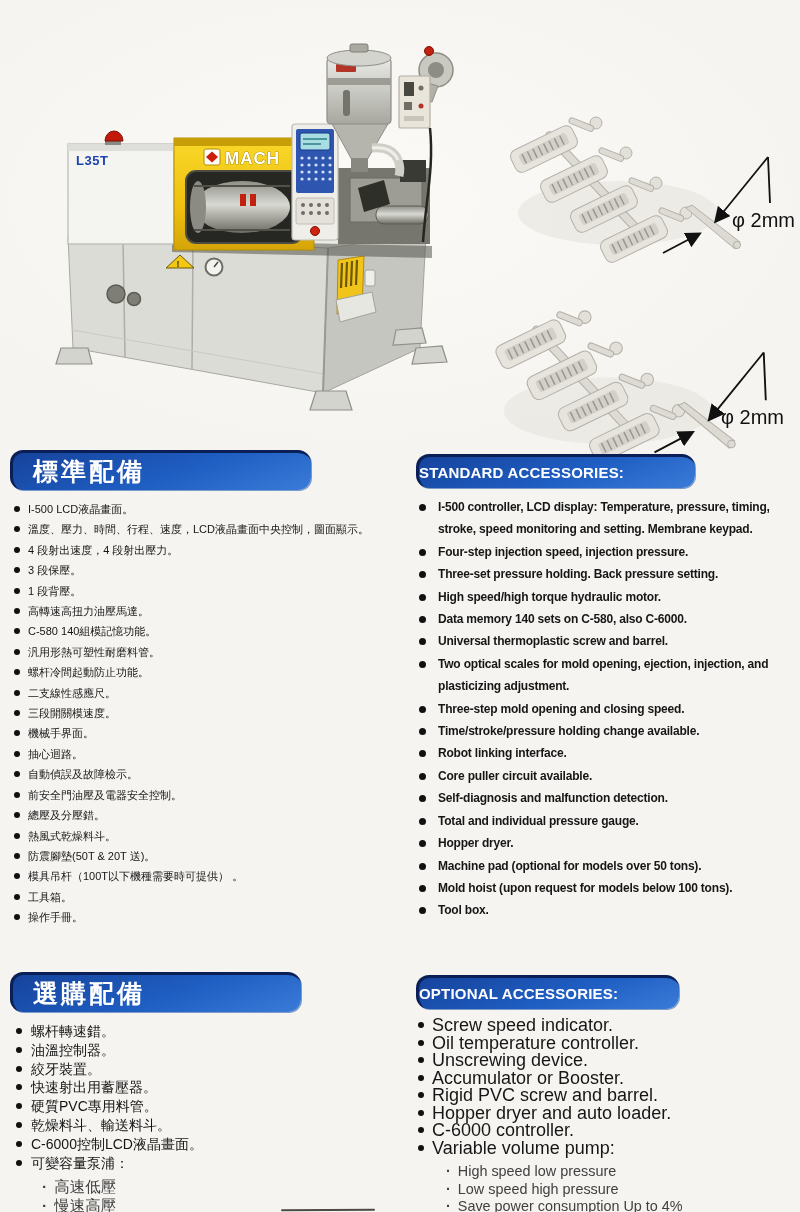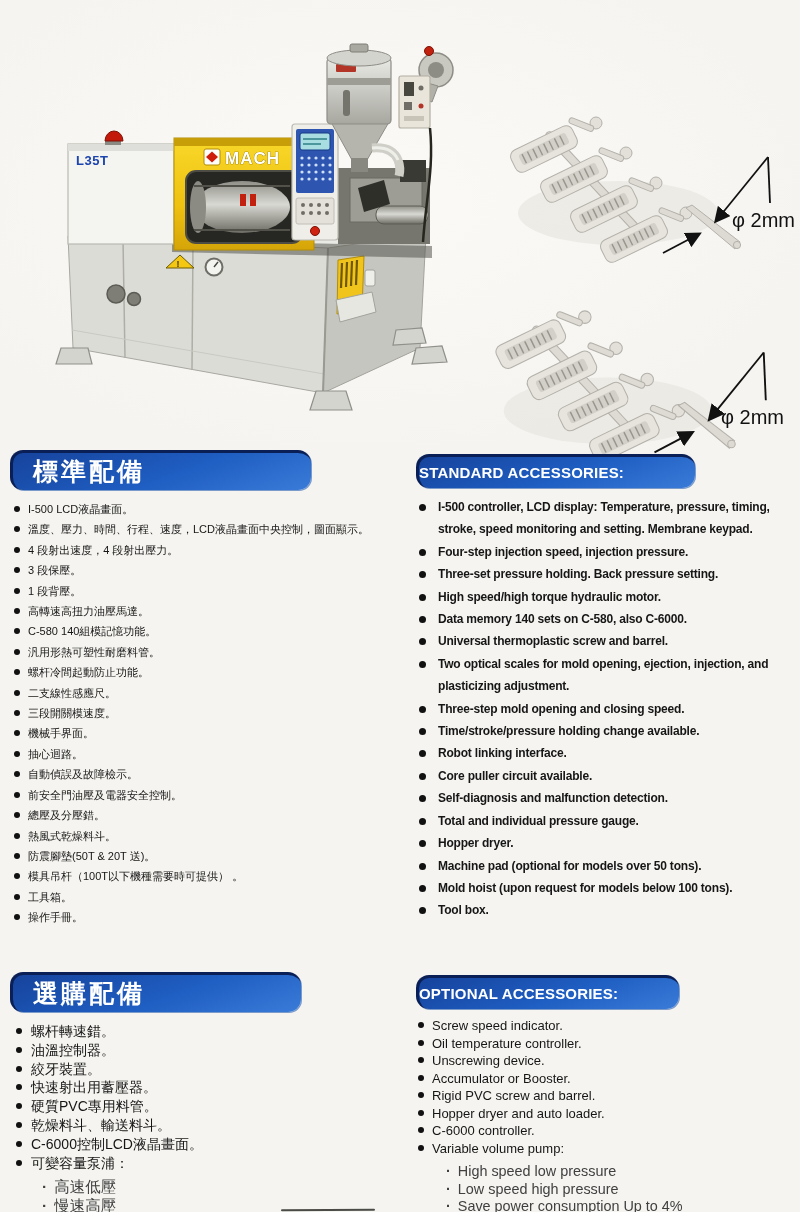--- a/index.html
+++ b/index.html
@@ -46,21 +46,21 @@
   .sec-std-en ul{font-size:12px;font-weight:bold;line-height:22.4px;letter-spacing:-0.2px;}
   .sec-std-en .dot{width:7px;height:7px;margin:8px 12px 0 3px;}
 
   .sec-opt-zh{left:10px;top:972px;width:400px;}
   .sec-opt-zh .bar{width:268px;margin-bottom:10px;}
   .sec-opt-zh ul.blist{font-size:14px;line-height:18.8px;}
   .sec-opt-zh .dot{width:6px;height:6px;margin:6px 9px 0 6px;}
 
   .sec-opt-en{left:416px;top:975px;width:382px;}
   .sec-opt-en .bar{width:260px;margin-bottom:8px;}
-  .sec-opt-en ul.blist{font-size:13px;line-height:17.5px;}
+  .sec-opt-en ul.blist{font-size:18px;line-height:17.5px;}
   .sec-opt-en .dot{width:6px;height:6px;margin:5px 8px 0 2px;}
 
   ul.subs{list-style:none;margin:6px;padding:0;color:#404040;}
   ul.subs li{display:flex;align-items:flex-start;}
   ul.subs li::before{content:"\00B7";font-weight:bold;margin:0 7px 0 0;}
   .sec-opt-zh ul.subs{font-size:15.5px;line-height:18.8px;padding-left:26px;}
   .sec-opt-en ul.subs{font-size:14.4px;line-height:17.5px;padding-left:24px;}
 
   .scan-line{position:absolute;left:281px;top:1209px;width:94px;height:2px;
     background:#4a4a46;transform:rotate(-0.4deg);border-radius:1px;}

